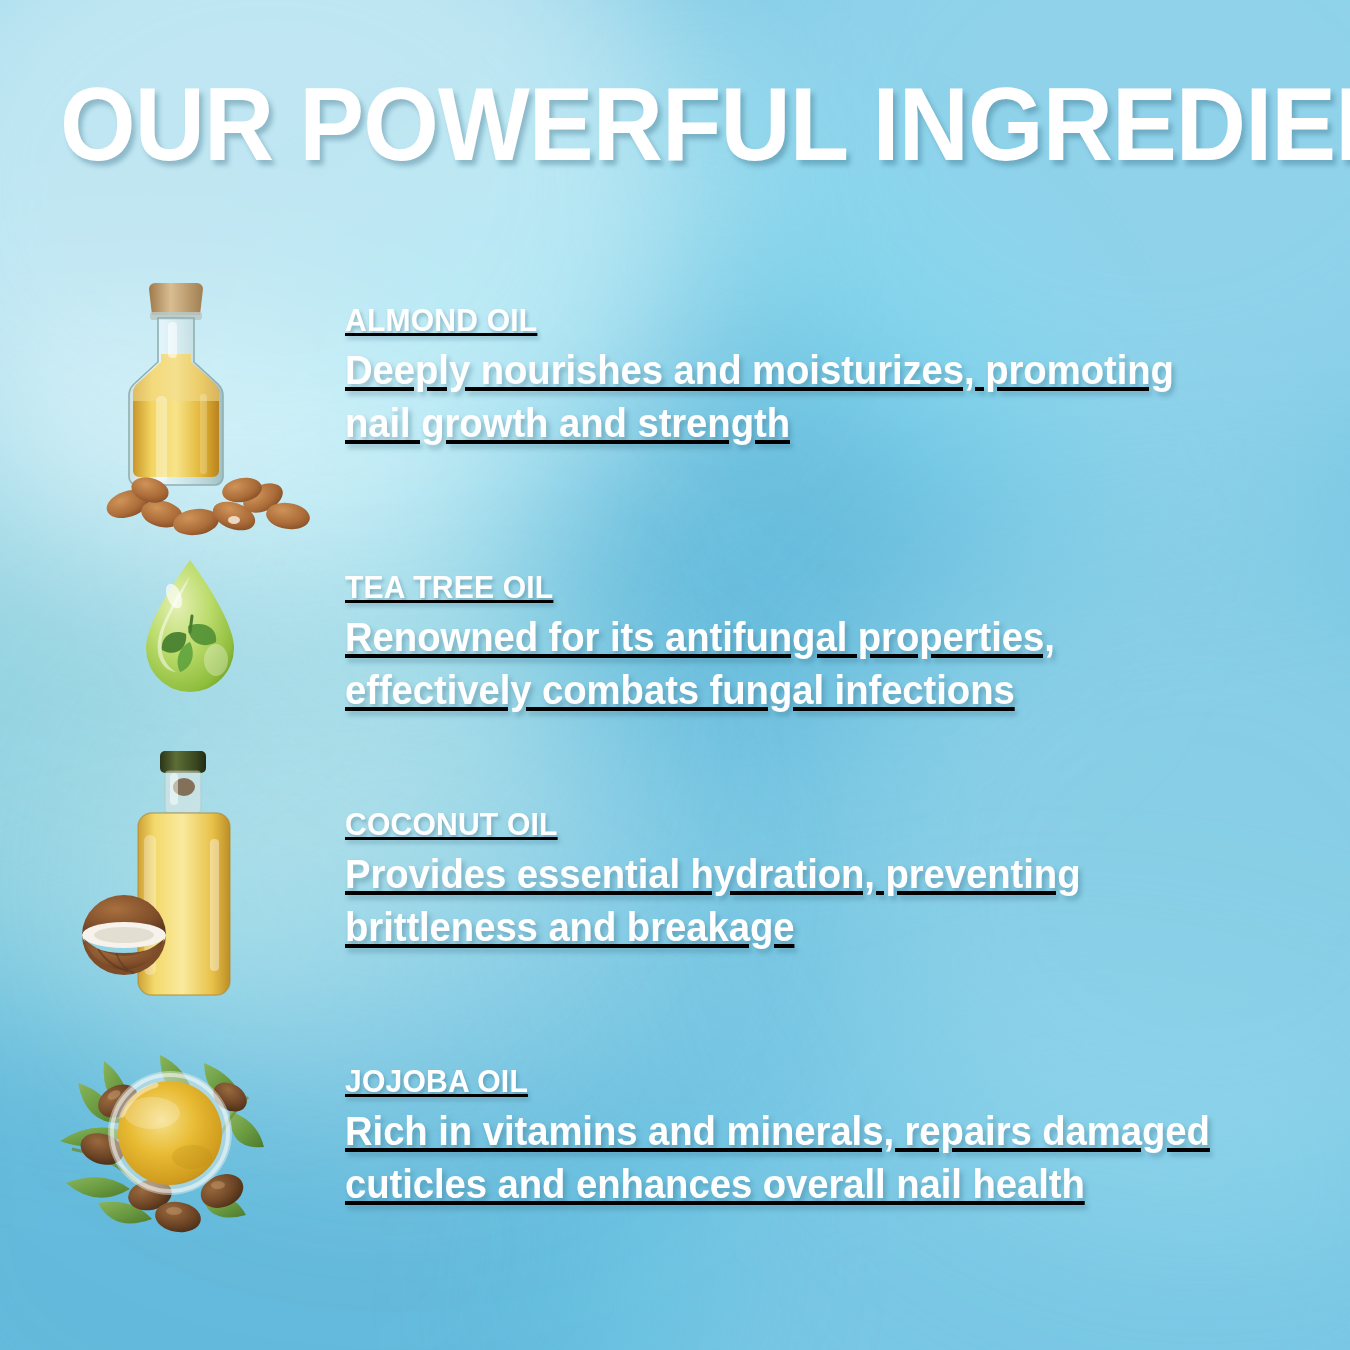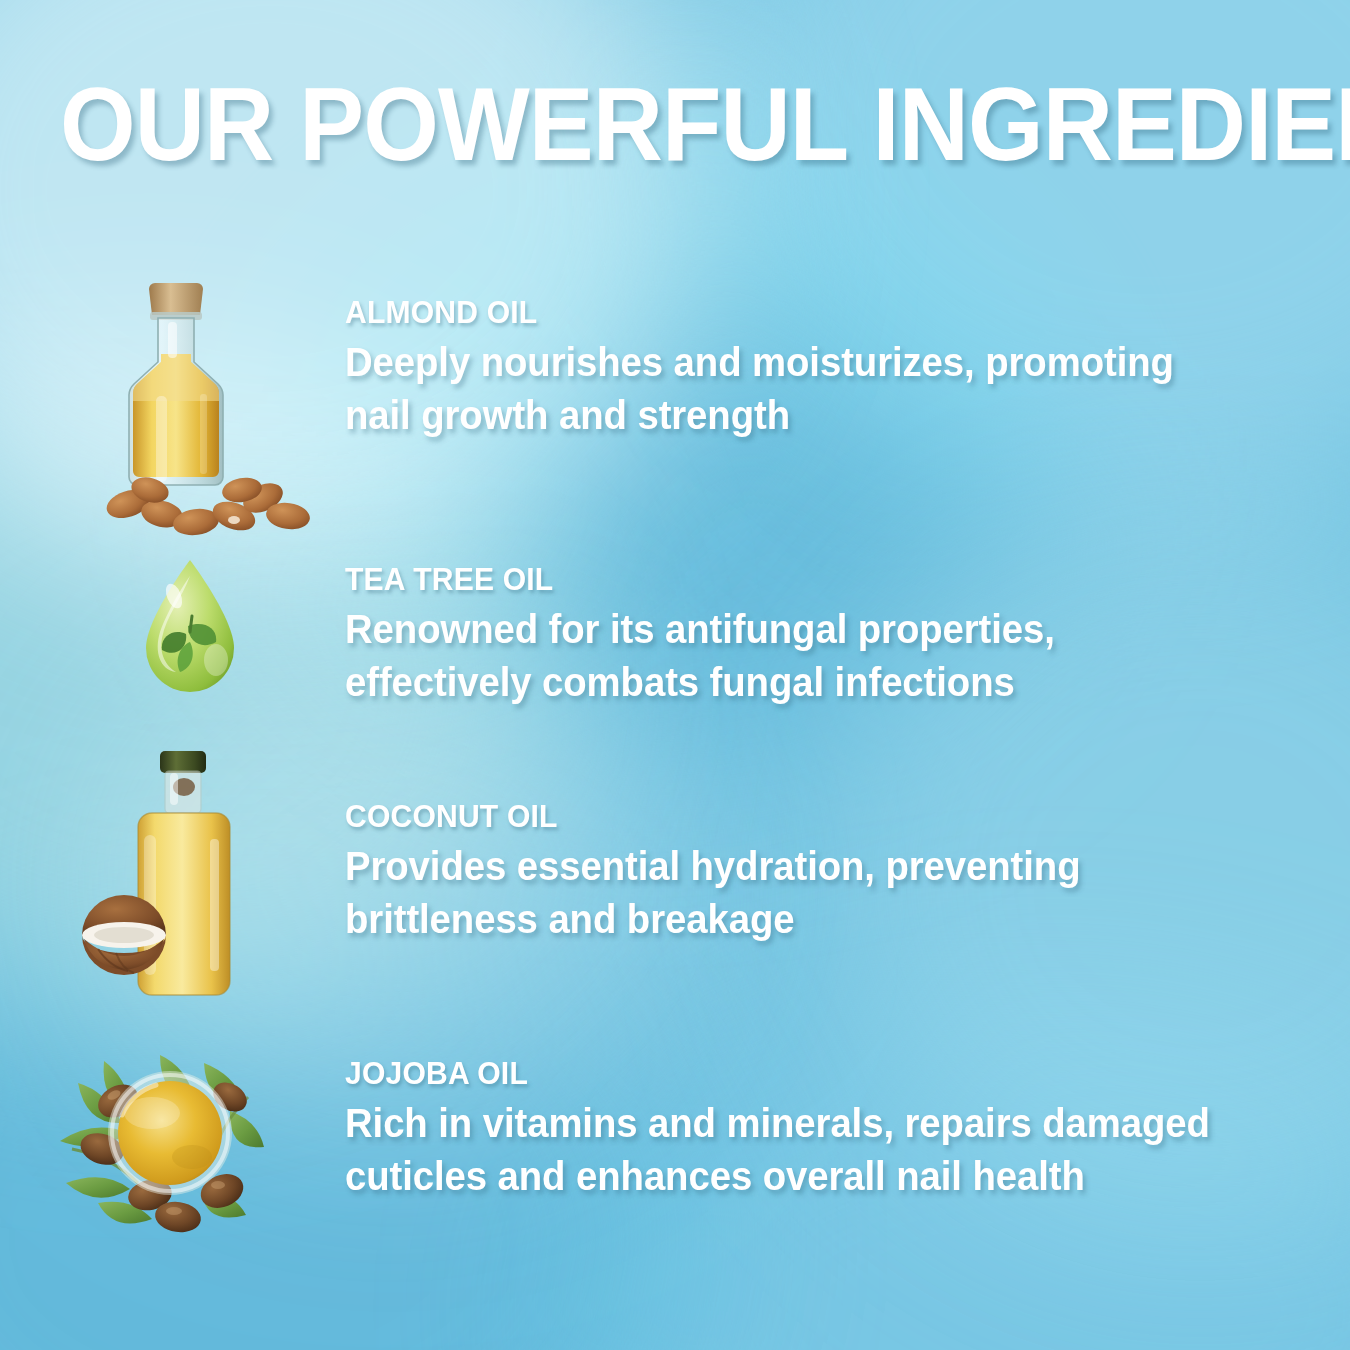--- a/index.html
+++ b/index.html
@@ -38,21 +38,21 @@
     white-space:nowrap;
     text-shadow:4px 5px 6px rgba(40,90,115,0.33);
   }
 
   .row { position:absolute; left:0; width:1350px; }
   .row .art {
     position:absolute;
     top:0;
     display:block;
   }
-  .row .txt { position:absolute; left:345px; top:0; width:990px; }
+  .row .txt { position:absolute; left:345px; top:8px; width:990px;text-decoration:underline; }
 
   .ing-title {
     color:#ffffff;
     font-size:32px;
     font-weight:bold;
     line-height:1.02;
     letter-spacing:0.2px;
     transform:scaleX(0.94);
     transform-origin:left top;
     white-space:nowrap;

